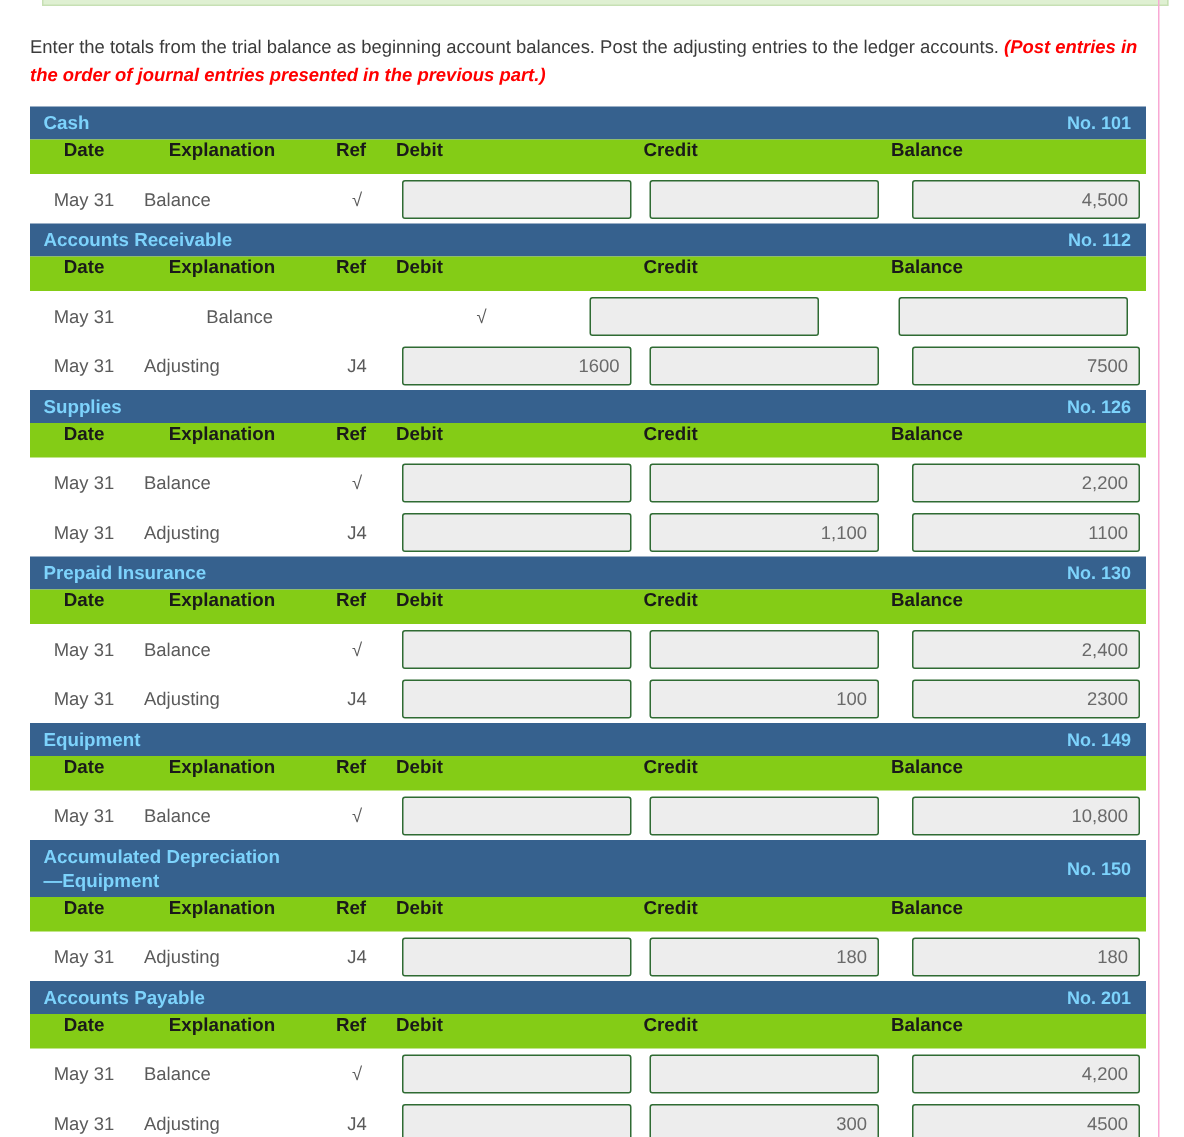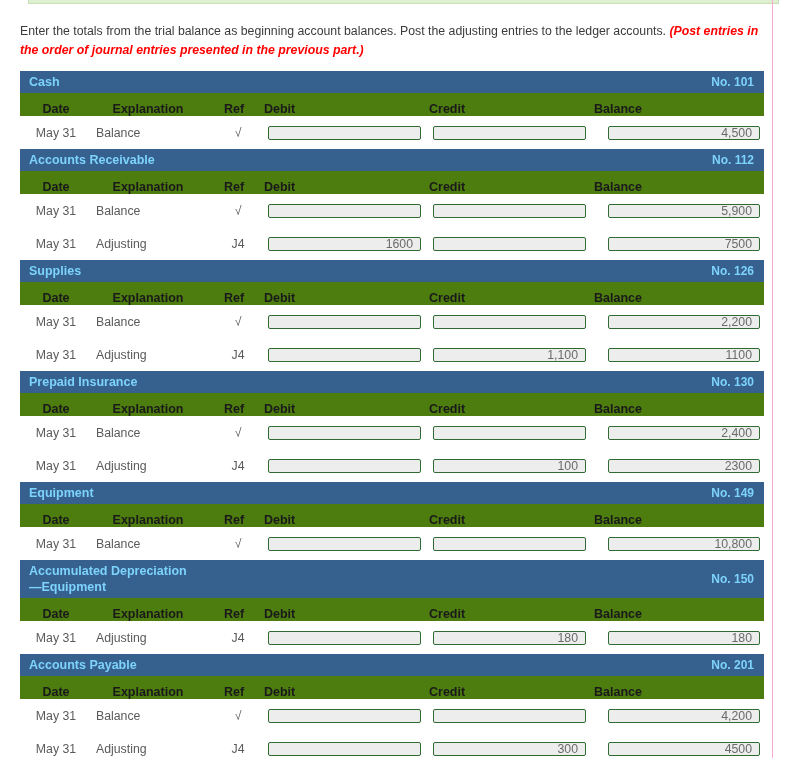--- a/index.html
+++ b/index.html
@@ -75,26 +75,26 @@
     box-sizing: border-box;
     min-height: 19px;
   }
   .acct-head.two-line { min-height: 38px; }
   .acct-title { white-space: pre-line; line-height: 16px; }
   .acct-no { white-space: nowrap; font-size: 12px; }
   .acct-head.two-line .acct-no { align-self: center; }
 
   
   .col-head {
-    background: #4d7c0f;
+    background: #84cc16;
     color: #1a1a1a;
     font-size: 12.5px;
     font-weight: bold;
     display: flex;
-    align-items: flex-end;
+    align-items: flex-start;
     height: 23px;
   }
   .col-head .c { text-align: center; }
 
   
   .row {
     display: flex;
     align-items: center;
     height: 33px;
     color: #5a5a5a;
@@ -112,21 +112,21 @@
 
   .col-head .c-expl { text-align: center; padding-left: 0; }
   .row .c-expl { padding-left: 4px; }
   .col-head .c-debit,
   .col-head .c-cred { text-align: center; }
   .col-head .c-bal { text-align: center; }
 
   
   .cellbox {
     box-sizing: border-box;
-    height: 14px;
+    height: 26px;
     background: #ededed;
     border: 1px solid #2f6b33;
     border-radius: 2px;
     font-size: 12.3px;
     color: #6a6a6a;
     font-family: "Liberation Sans", sans-serif;
     text-align: right;
     padding: 0 7px;
     display: flex;
     align-items: center;
@@ -194,23 +194,20 @@
         <div class="row">
           <div class="c-date">May 31</div>
           <div class="c-expl">Balance</div>
           <div class="c-ref">√</div>
           <div class="c-debit">
             <div class="cellbox"></div>
           </div>
           <div class="c-cred">
             <div class="cellbox"></div>
           </div>
-          <div class="c-bal">
-            <div class="cellbox">5,900</div>
-          </div>
         </div>
         <div class="row">
           <div class="c-date">May 31</div>
           <div class="c-expl">Adjusting</div>
           <div class="c-ref">J4</div>
           <div class="c-debit">
             <div class="cellbox">1600</div>
           </div>
           <div class="c-cred">
             <div class="cellbox"></div>

